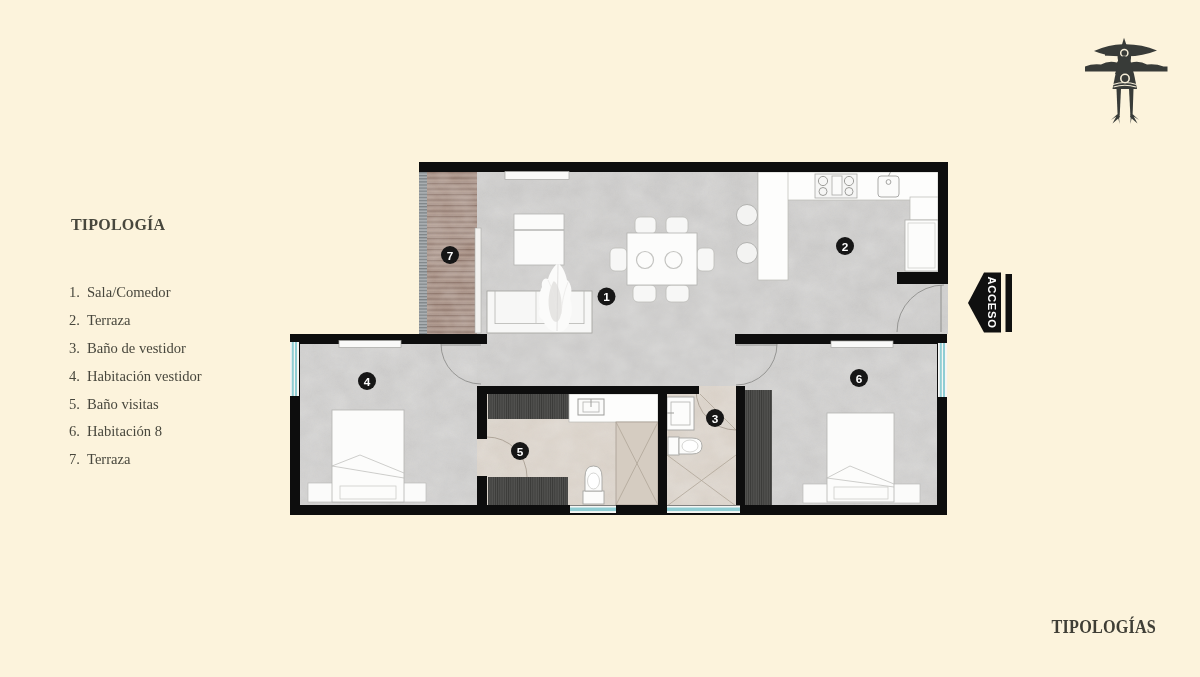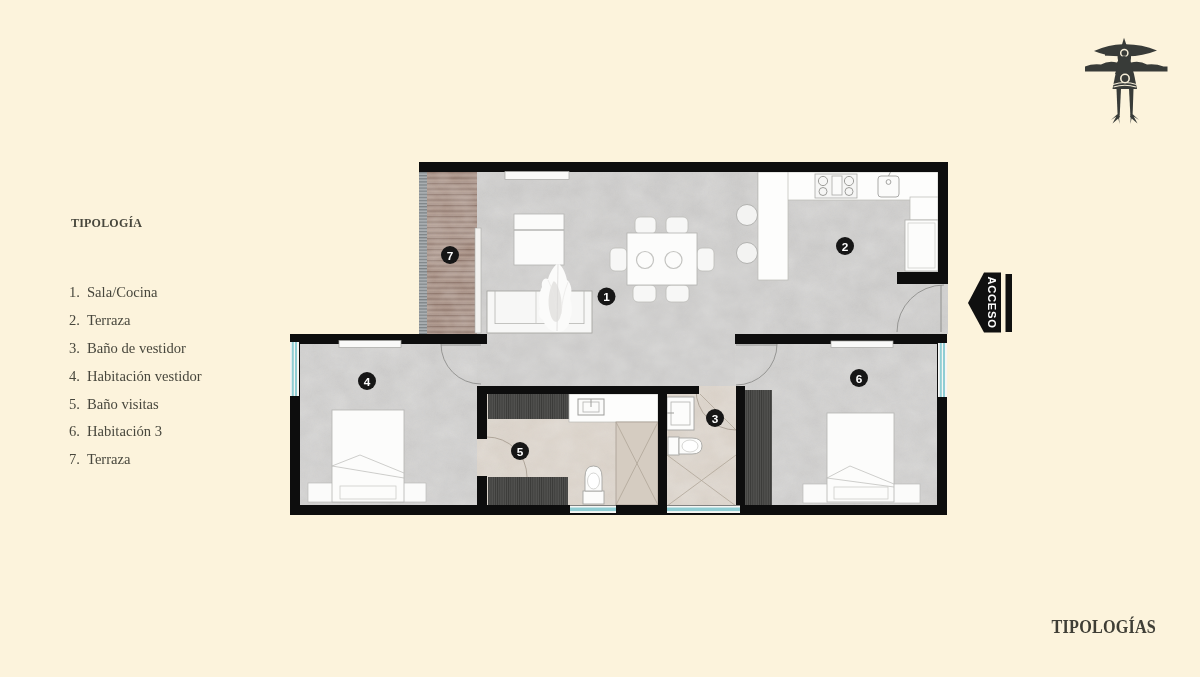--- a/index.html
+++ b/index.html
@@ -1,34 +1,34 @@
 <!DOCTYPE html>
 <html><head>
 <meta charset="utf-8">
 <style>
 html,body{margin:0;padding:0}
 body{width:1200px;height:677px;background:#fcf3dc;position:relative;overflow:hidden;
      font-family:"Liberation Serif",serif;}
-#title{position:absolute;left:71px;top:216px;font-size:12px;font-weight:bold;
+#title{position:absolute;left:71px;top:216px;font-size:16px;font-weight:bold;
        color:#48473d;letter-spacing:0.2px;}
 .item{position:absolute;color:#48473d;font-size:14.6px;}
 .num{position:absolute;width:14px;text-align:right;display:inline-block}
 .txt{position:absolute;left:87px;white-space:nowrap}
 #footer{position:absolute;right:44px;top:617px;font-size:18px;font-weight:bold;
         color:#3f3e36;letter-spacing:0.2px;transform:scaleX(0.9);transform-origin:100% 50%;white-space:nowrap}
 svg{position:absolute;left:0;top:0}
 </style>
 </head>
 <body>
 
 <div id="title">TIPOLOGÍA</div>
 
 <div class="item" style="top:284px">
     <span class="num" style="left:66px">1.</span>
-    <span class="txt">Sala/Cocina</span>
+    <span class="txt">Sala/Comedor</span>
   </div>
 
 <div class="item" style="top:312px">
     <span class="num" style="left:66px">2.</span>
     <span class="txt">Terraza</span>
   </div>
 
 <div class="item" style="top:340px">
     <span class="num" style="left:66px">3.</span>
     <span class="txt">Baño de vestidor</span>
@@ -39,21 +39,21 @@
     <span class="txt">Habitación vestidor</span>
   </div>
 
 <div class="item" style="top:396px">
     <span class="num" style="left:66px">5.</span>
     <span class="txt">Baño visitas</span>
   </div>
 
 <div class="item" style="top:423px">
     <span class="num" style="left:66px">6.</span>
-    <span class="txt">Habitación 3</span>
+    <span class="txt">Habitación 8</span>
   </div>
 
 <div class="item" style="top:451px">
     <span class="num" style="left:66px">7.</span>
     <span class="txt">Terraza</span>
   </div>
 
 <div id="footer">TIPOLOGÍAS</div>
 
 <svg width="1200" height="677" viewBox="0 0 1200 677">

